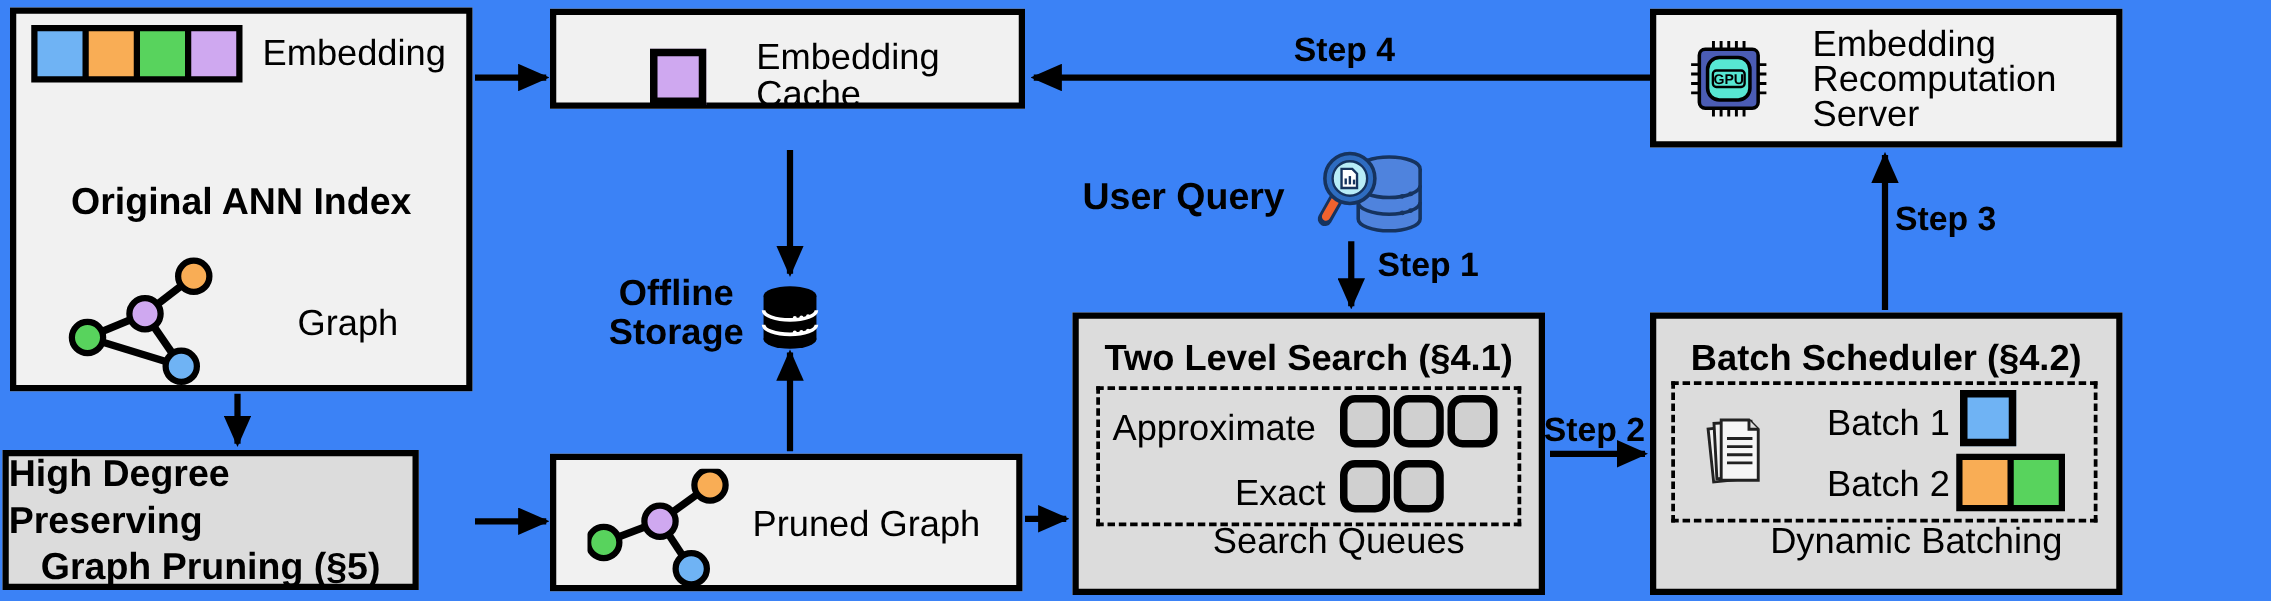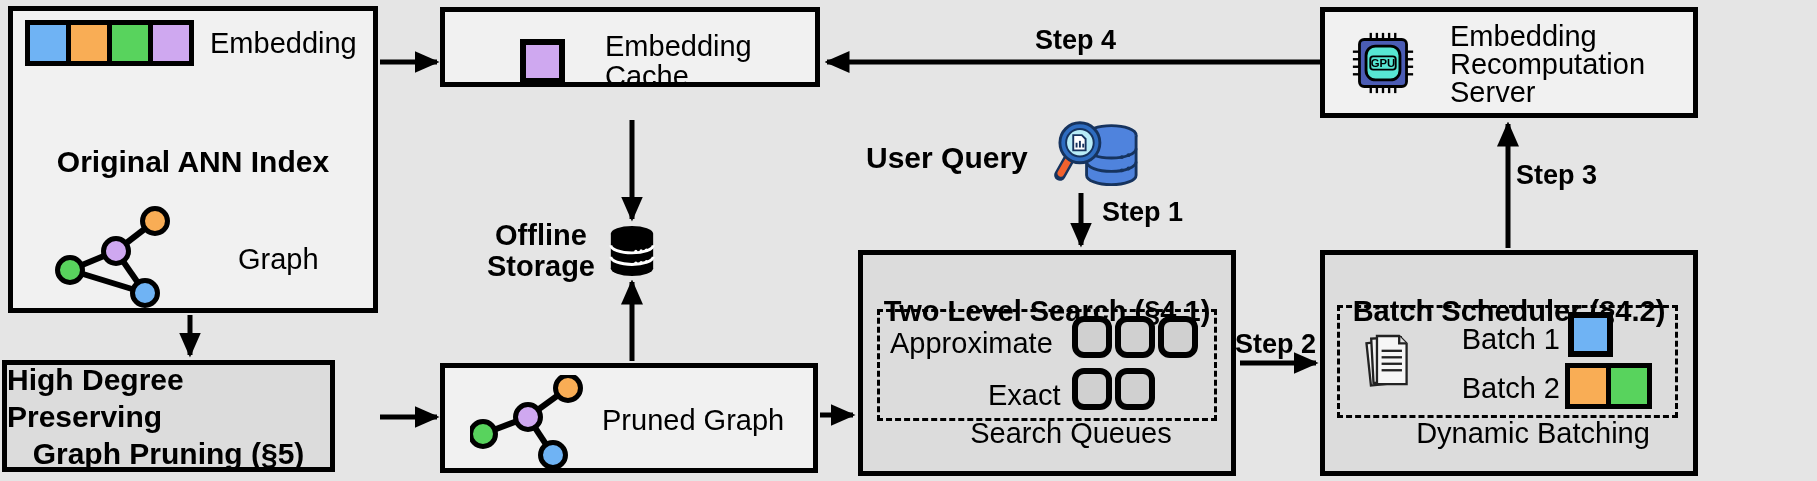--- a/index.html
+++ b/index.html
@@ -1,17 +1,17 @@
 <!DOCTYPE html>
 <html><head>
 <meta charset="utf-8">
 <style>
   html,body{margin:0;padding:0;background:#ffffff;}
   #canvas{
-    position:relative;width:1817px;height:481px;background:#e5e5e5;
+    position:relative;width:1817px;height:481px;background:#3b82f6;
     font-family:"Liberation Sans",sans-serif;color:#000;overflow:hidden;
   }
   .box{position:absolute;border:5px solid #000;box-sizing:border-box;}
   .light{background:#f1f1f1;}
   .dark{background:#dcdcdc;}
   .center-text{width:100%;text-align:center;position:absolute;}
   .bold{font-weight:bold;}
   
   #box-ann{left:8px;top:6px;width:370px;height:307px;}
   .emb-row{position:absolute;left:12px;top:9px;display:flex;align-items:center;gap:16px;}
@@ -22,38 +22,38 @@
   #ann-graph{position:absolute;left:40px;top:190px;}
   #ann-graph-label{position:absolute;left:225px;top:233px;}
   
   #box-pruning{left:2px;top:360px;width:333px;height:112px;display:flex;flex-direction:column;justify-content:center;align-items:center;font-size:30px;font-weight:bold;line-height:37px;}
   
   #box-cache{left:440px;top:7px;width:380px;height:80px;}
   .swatch{width:33px;height:33px;border:6px solid #000;}
   #cache-swatch{position:absolute;left:75px;top:27px;background:#cfa8f0;}
   #cache-label{position:absolute;left:160px;top:19px;width:210px;font-size:29px;line-height:30px;}
   
-  #storage-group{position:absolute;left:487px;top:220px;display:flex;align-items:center;gap:12px;}
+  #storage-group{position:absolute;left:487px;top:220px;display:flex;align-items:flex-end;gap:12px;}
   #storage-label{font-size:29px;line-height:31px;font-weight:bold;text-align:center;}
   
   #box-pruned{left:440px;top:363px;width:378px;height:110px;}
   #pruned-svg{position:absolute;left:25px;top:7px;}
   #pruned-label{position:absolute;left:157px;top:37px;text-align:right;}
   
   #query-group{position:absolute;left:866px;top:118px;display:flex;align-items:center;gap:26px;}
   #query-label{font-size:30px;font-weight:bold;}
   
   .step{position:absolute;font-size:27px;font-weight:bold;}
   #step1{left:1102px;top:197px;}
   #step2{left:1235px;top:329px;}
   #step3{left:1516px;top:160px;}
   #step4{left:1035px;top:25px;}
   
   #box-tls{left:858px;top:250px;width:378px;height:226px;}
-  .box-title{top:16px;font-size:29px;font-weight:bold;margin-top:24px;}
+  .box-title{top:16px;font-size:29px;font-weight:bold;}
   .dashed{position:absolute;border:3px dashed #000;box-sizing:content-box;}
   #tls-dashed{left:14px;top:54px;width:334px;height:106px;}
   #tls-approx-label{position:absolute;left:10px;top:15px;font-size:29px;}
   #tls-approx-squares{position:absolute;left:192px;top:4px;display:flex;gap:3px;}
   #tls-exact-label{position:absolute;left:108px;top:67px;font-size:29px;}
   #tls-exact-squares{position:absolute;left:192px;top:56px;display:flex;gap:3px;}
   .queue-sq{width:28px;height:30px;border:6px solid #000;border-radius:12px;background:#d0d0d0;}
   .box-footer{top:162px;font-size:29px;padding-left:24px;}
   
   #box-batch{left:1320px;top:250px;width:378px;height:226px;}

